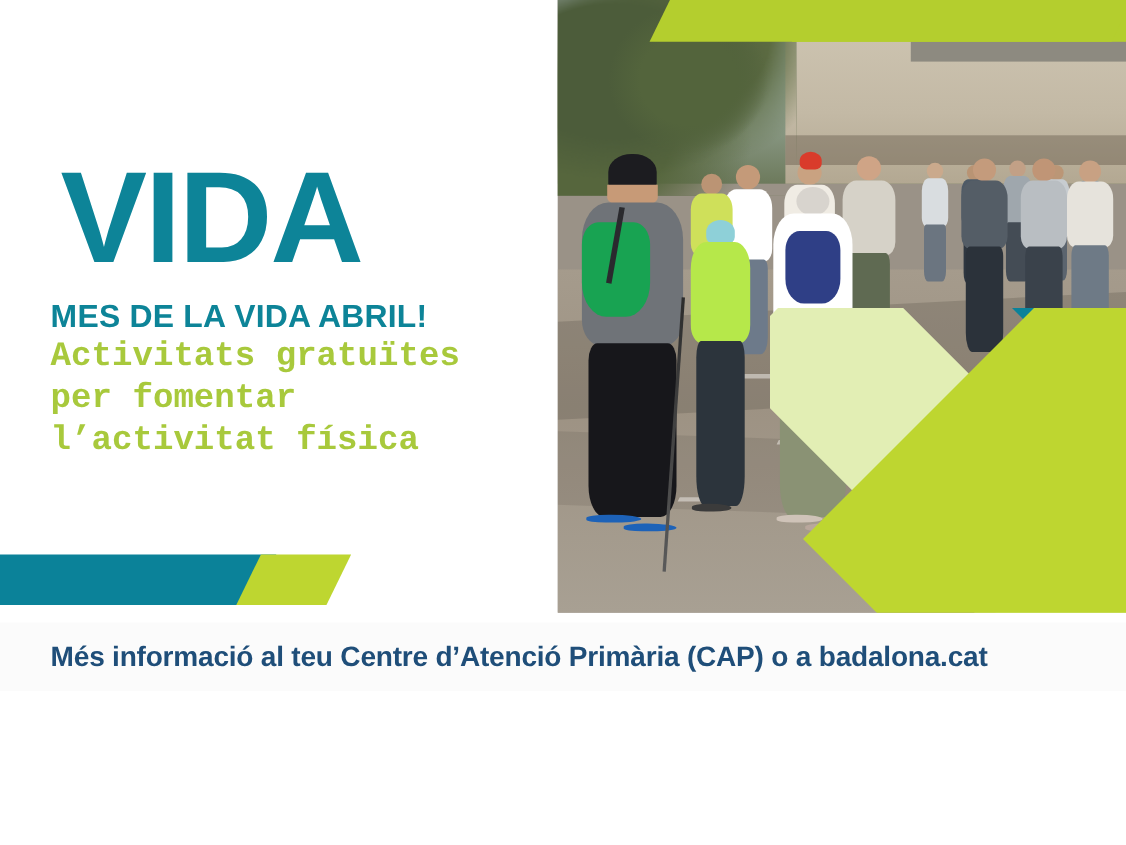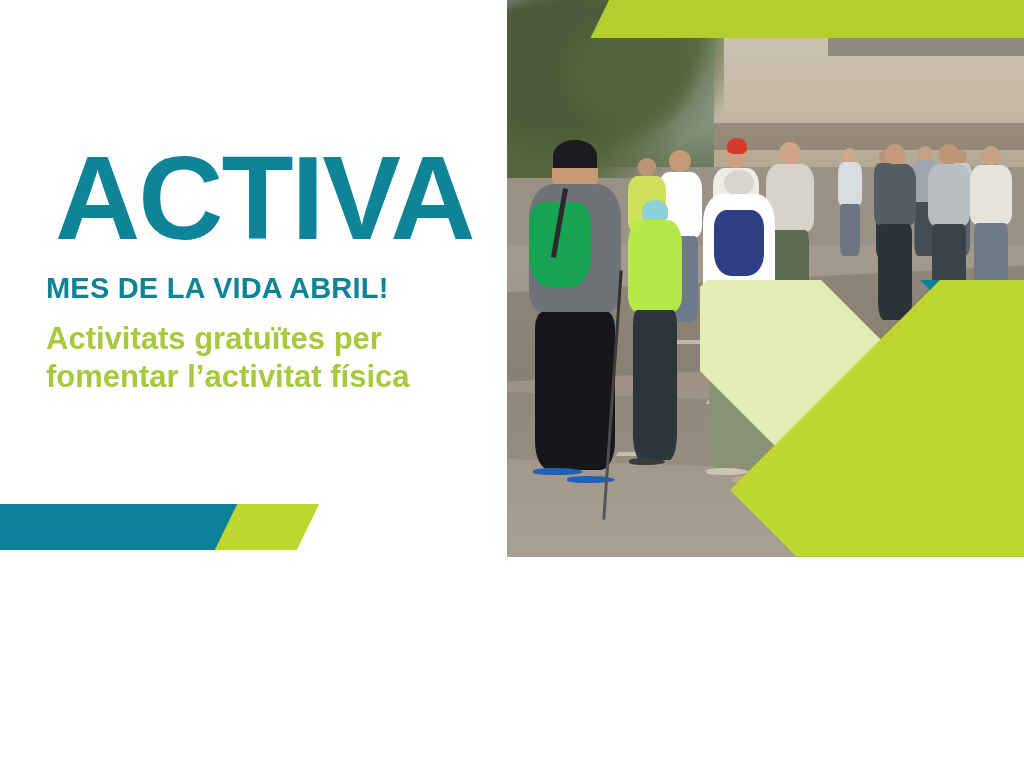--- a/index.html
+++ b/index.html
@@ -194,26 +194,27 @@
   #subhead {
     position: absolute;
     left: 46px; top: 272px;
     font-size: 29px;
     font-weight: bold;
     letter-spacing: 0.2px;
     color: #0d8498;
   }
   #tagline {
     position: absolute;
-    left: 46px; top: 320px;
+    left: 46px; top: 306px;
     font-size: 31px;
     font-weight: bold;
     line-height: 1.22;
     color: #a8c93c;
     max-width: 430px;
+    font-family: Liberation Mono, monospace;
   }
 
   
   #info-bar {
     position: absolute;
     left: 0; top: 566px;
     width: 1024px; height: 62px;
     background: #fbfbfb;
     display: flex;
     align-items: center;
@@ -367,24 +368,27 @@
 
     <div class="cg" id="cg-pale-right-block"></div>
 
     <div class="cg" id="cg-pale-lower"></div>
     <div class="cg" id="cg-lime-lower"></div>
   </div>
 
   <div class="shape" id="teal-band-left"></div>
   <div class="shape" id="green-band-left"></div>
 
-  <div id="headline">ACTIVA</div>
+  <div id="headline">VIDA</div>
   <div id="subhead">MES DE LA VIDA ABRIL!</div>
   <div id="tagline">Activitats gratuïtes per fomentar l’activitat física</div>
 
+  <div id="info-bar">
+    <div id="info-text">Més informació al teu Centre d’Atenció Primària (CAP) o a badalona.cat</div>
+  </div>
 
   <div id="footer">
 
     
     
 
     
     
     
 

